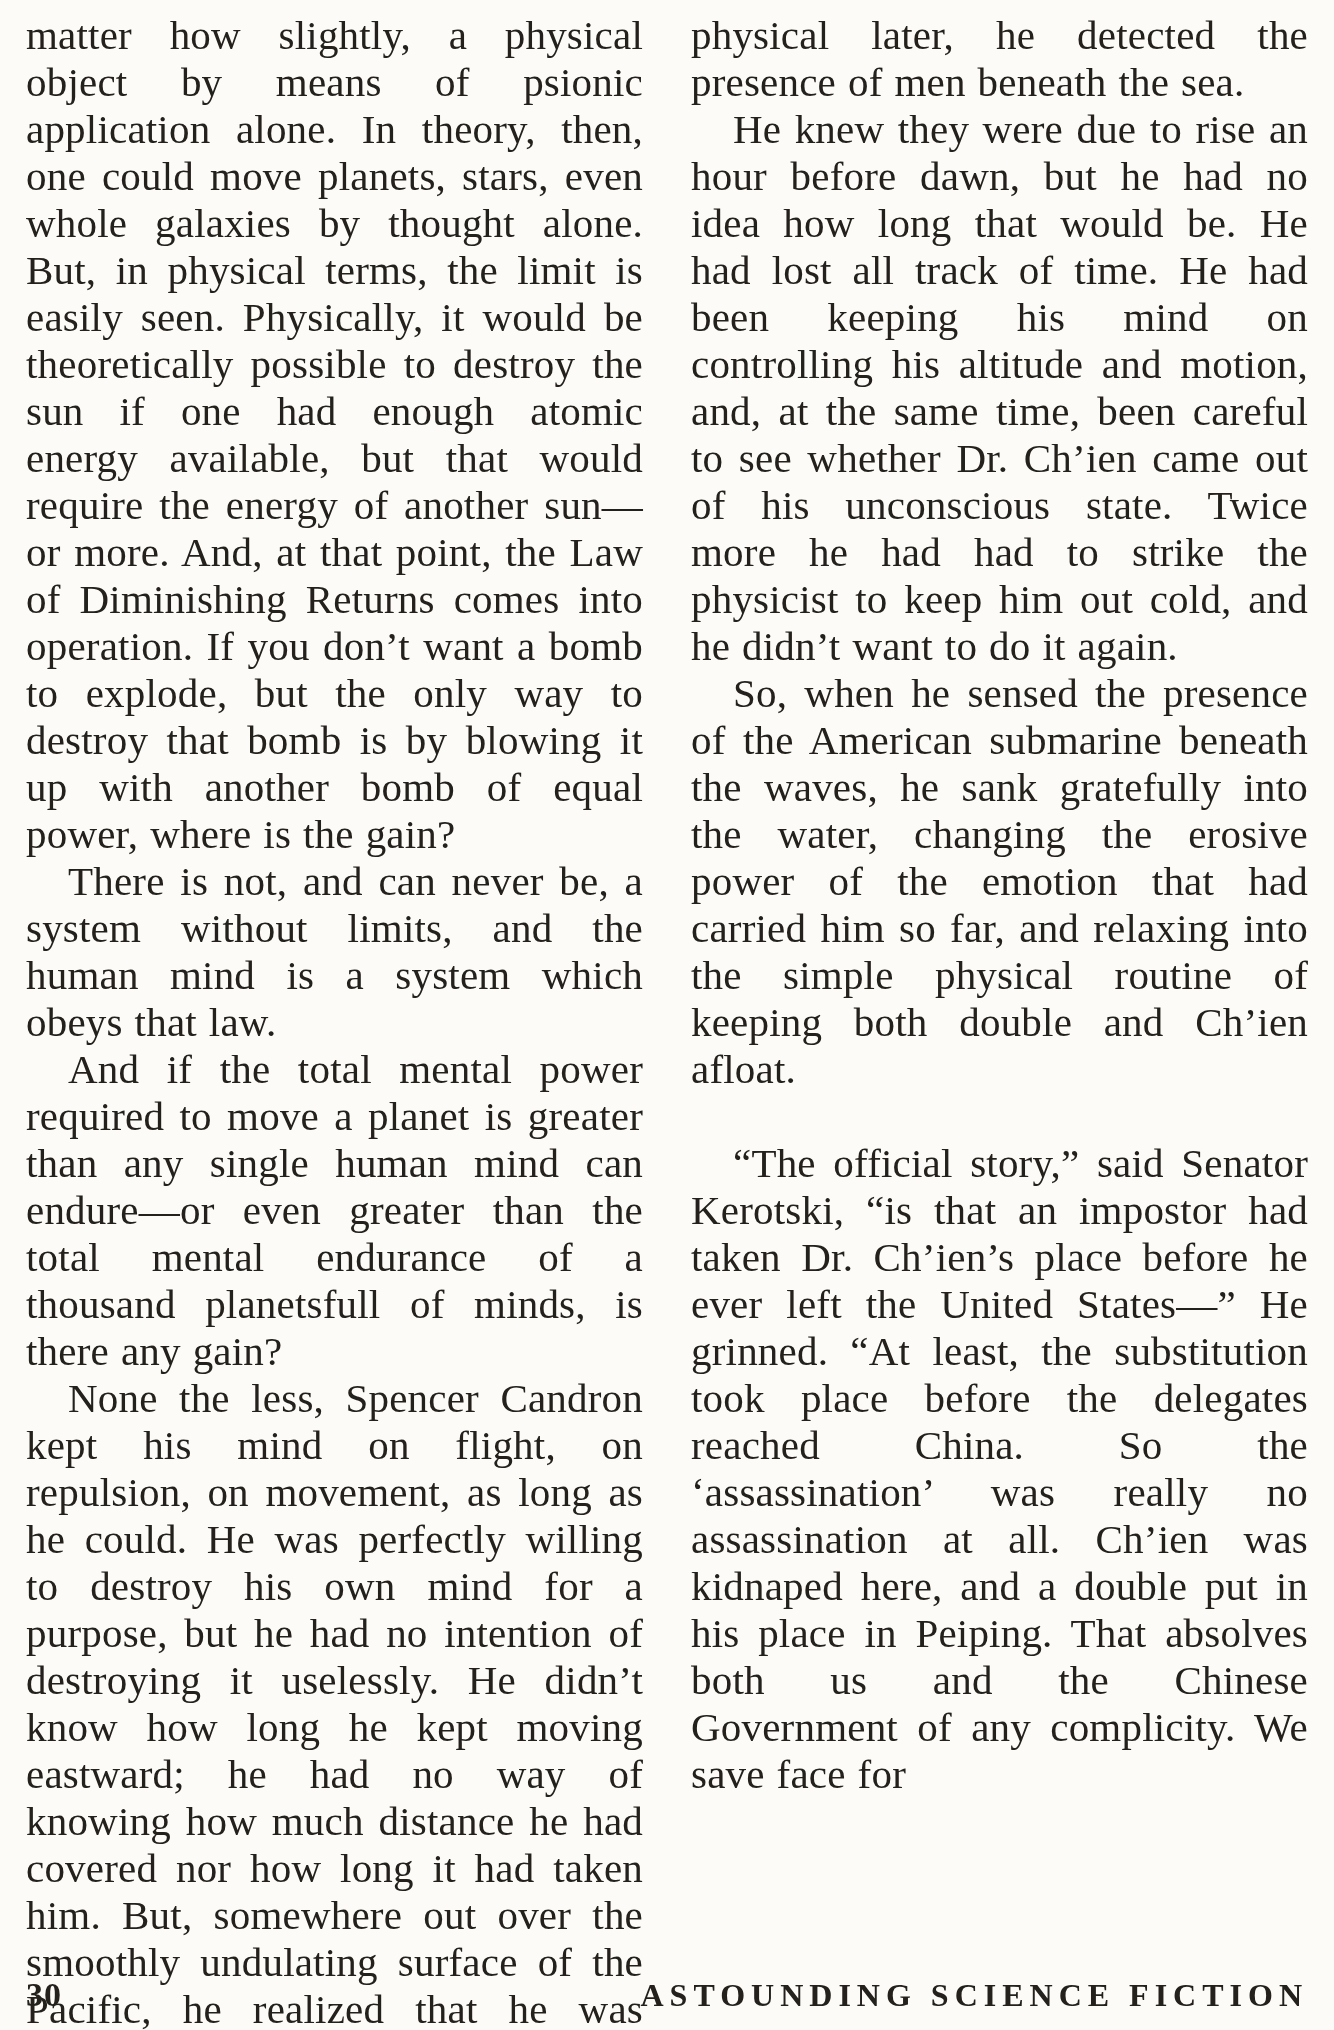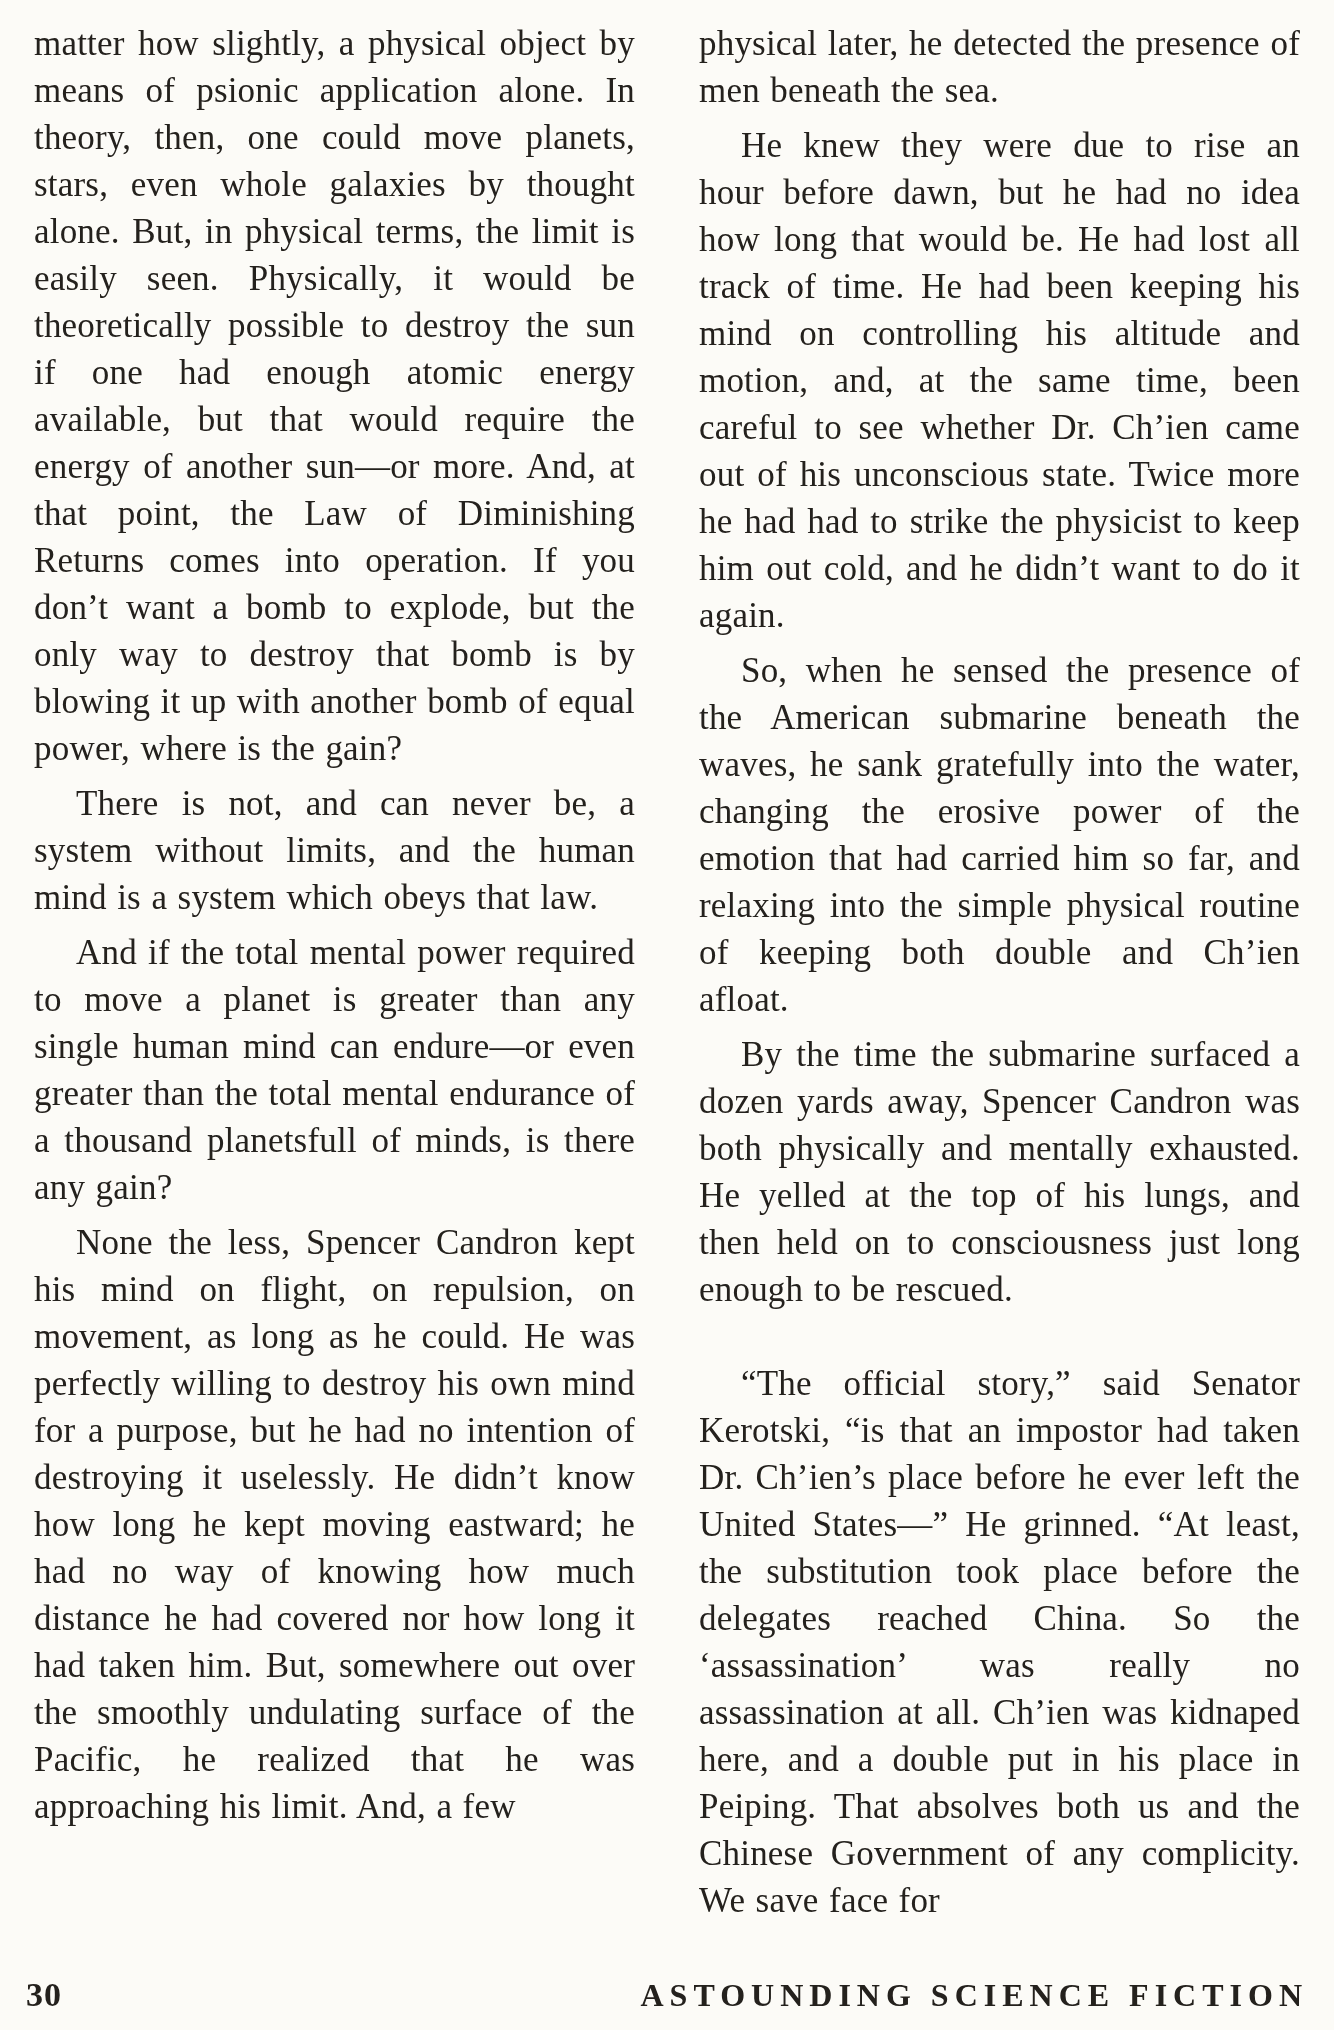--- a/index.html
+++ b/index.html
@@ -21,22 +21,22 @@
   }
   .text-columns {
     display: flex;
     gap: 48px;
   }
   .column {
     flex: 1 1 0;
     min-width: 0;
   }
   .para {
-    margin: 8px;
-    font-size: 35px;
+    margin: 0;
+    font-size: 41px;
     line-height: 47px;
     text-align: justify;
     letter-spacing: 0.2px;
     word-spacing: 1.5px;
     hyphens: auto;
     -webkit-hyphens: auto;
   }
   .para.indent {
     text-indent: 42px;
   }
@@ -74,21 +74,20 @@
       <p class="para">matter how slightly, a physical object by means of psionic application alone. In theory, then, one could move planets, stars, even whole galaxies by thought alone. But, in physical terms, the limit is easily seen. Physically, it would be theoretically possible to destroy the sun if one had enough atomic energy available, but that would require the energy of another sun—or more. And, at that point, the Law of Diminishing Returns comes into operation. If you don’t want a bomb to explode, but the only way to destroy that bomb is by blowing it up with another bomb of equal power, where is the gain?</p>
       <p class="para indent">There is not, and can never be, a system without limits, and the human mind is a system which obeys that law.</p>
       <p class="para indent">And if the total mental power required to move a planet is greater than any single human mind can endure—or even greater than the total mental endurance of a thousand planetsfull of minds, is there any gain?</p>
       <p class="para indent">None the less, Spencer Candron kept his mind on flight, on repulsion, on movement, as long as he could. He was perfectly willing to destroy his own mind for a purpose, but he had no intention of destroying it uselessly. He didn’t know how long he kept moving eastward; he had no way of knowing how much distance he had covered nor how long it had taken him. But, somewhere out over the smoothly undulating surface of the Pacific, he realized that he was approaching his limit. And, a few</p>
     </div>
 
     <div class="column">
       <p class="para">physical later, he detected the presence of men beneath the sea.</p>
       <p class="para indent">He knew they were due to rise an hour before dawn, but he had no idea how long that would be. He had lost all track of time. He had been keeping his mind on controlling his altitude and motion, and, at the same time, been careful to see whether Dr. Ch’ien came out of his unconscious state. Twice more he had had to strike the physicist to keep him out cold, and he didn’t want to do it again.</p>
       <p class="para indent">So, when he sensed the presence of the American submarine beneath the waves, he sank gratefully into the water, changing the erosive power of the emotion that had carried him so far, and relaxing into the simple physical routine of keeping both double and Ch’ien afloat.</p>
-      <p class="para indent">By the time the submarine surfaced a dozen yards away, Spencer Candron was both physically and mentally exhausted. He yelled at the top of his lungs, and then held on to consciousness just long enough to be rescued.</p>
       <p class="para indent section-break">“The official story,” said Senator Kerotski, “is that an impostor had taken Dr. Ch’ien’s place before he ever left the United States—” He grinned. “At least, the substitution took place before the delegates reached China. So the ‘assassination’ was really no assassination at all. Ch’ien was kidnaped here, and a double put in his place in Peiping. That absolves both us and the Chinese Government of any complicity. We save face for</p>
     </div>
 
   </div>
 
   <div class="footer">
     <span class="page-number">30</span>
     <span class="running-title">ASTOUNDING SCIENCE FICTION</span>
   </div>
 

